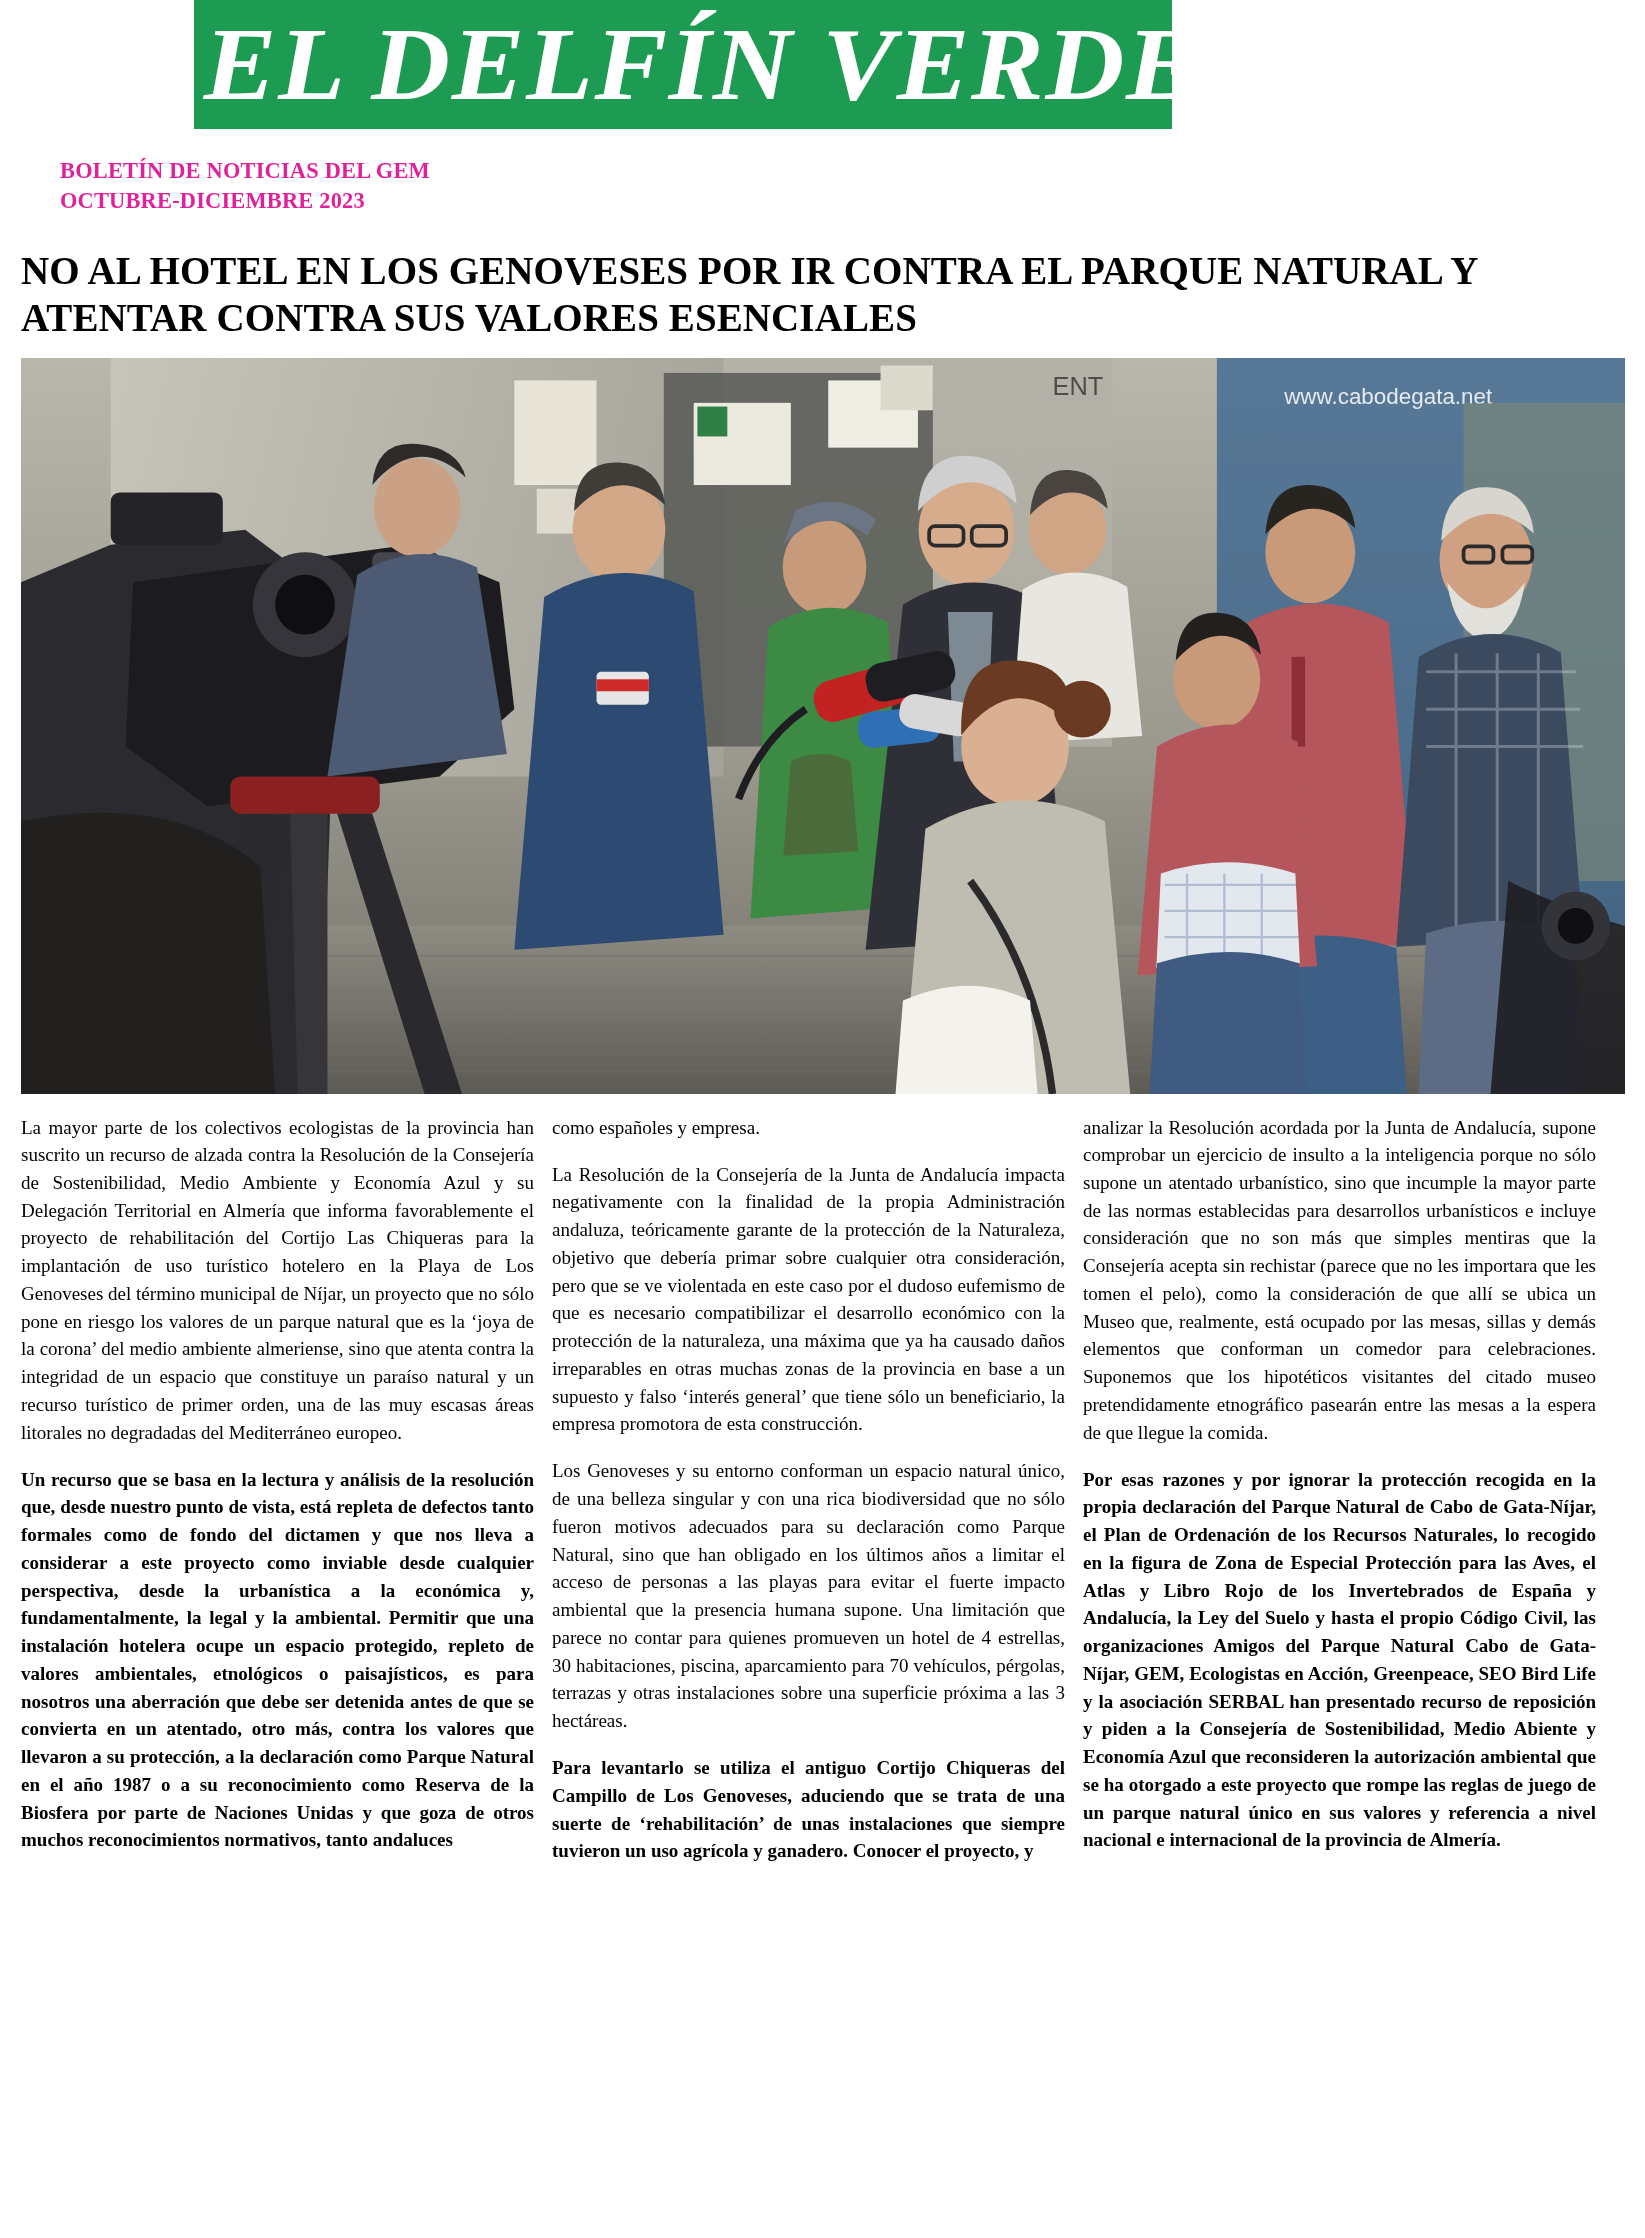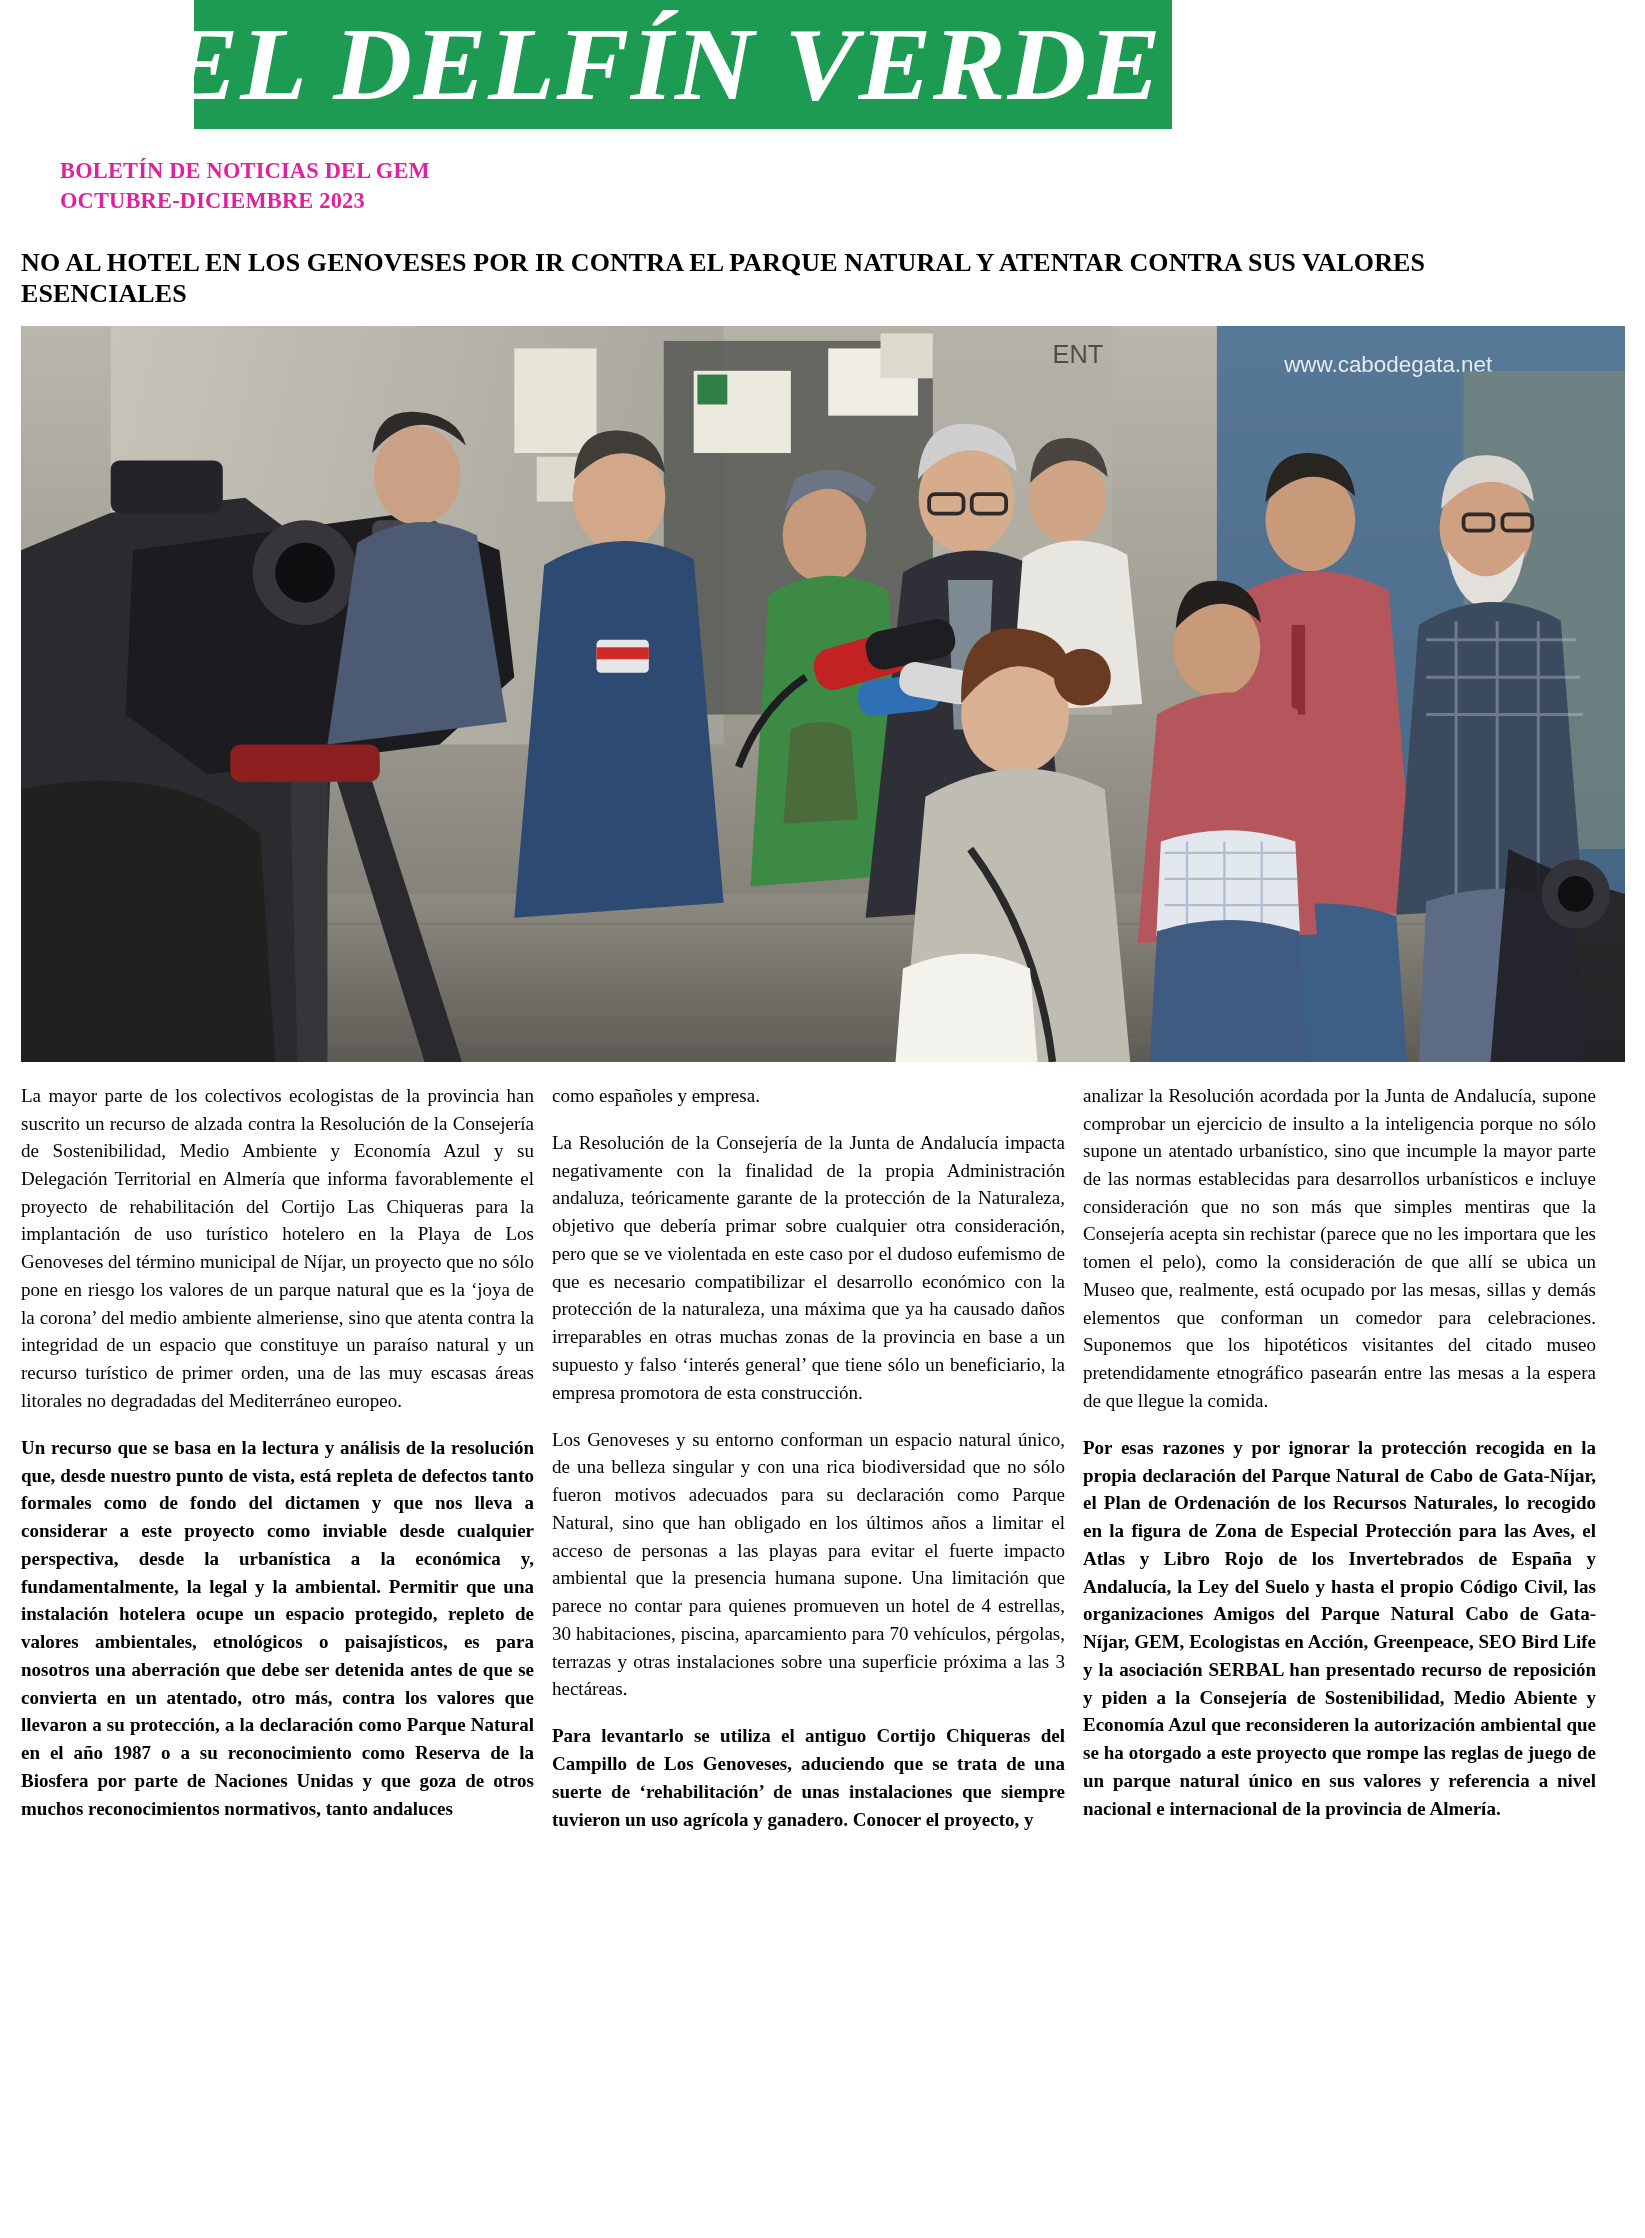--- a/index.html
+++ b/index.html
@@ -21,21 +21,21 @@
 
   
   .masthead {
     margin: 0 0 0 0;
     background: #1e9b52;
     width: 978px;
     margin-left: 173px;
     height: 129px;
     display: flex;
     align-items: center;
-    justify-content: flex-start;
+    justify-content: flex-end;
     overflow: hidden;
   }
   .masthead-title {
     font-family: "Liberation Serif", serif;
     font-style: italic;
     font-weight: bold;
     color: #ffffff;
     font-size: 103px;
     letter-spacing: 1.5px;
     line-height: 1;
@@ -53,21 +53,21 @@
     line-height: 1.33;
     letter-spacing: 0.2px;
   }
   .bulletin div { white-space: nowrap; margin-left: 39px; }
 
   
   .headline {
     margin-top: 31px;
     font-family: "Liberation Serif", serif;
     font-weight: bold;
-    font-size: 26px;
+    font-size: 39px;
     line-height: 1.22;
     letter-spacing: 0.1px;
     color: #000;
     max-width: 1540px;
   }
 
   
   .photo {
     margin-top: 16.4px;
     width: 1604px;

